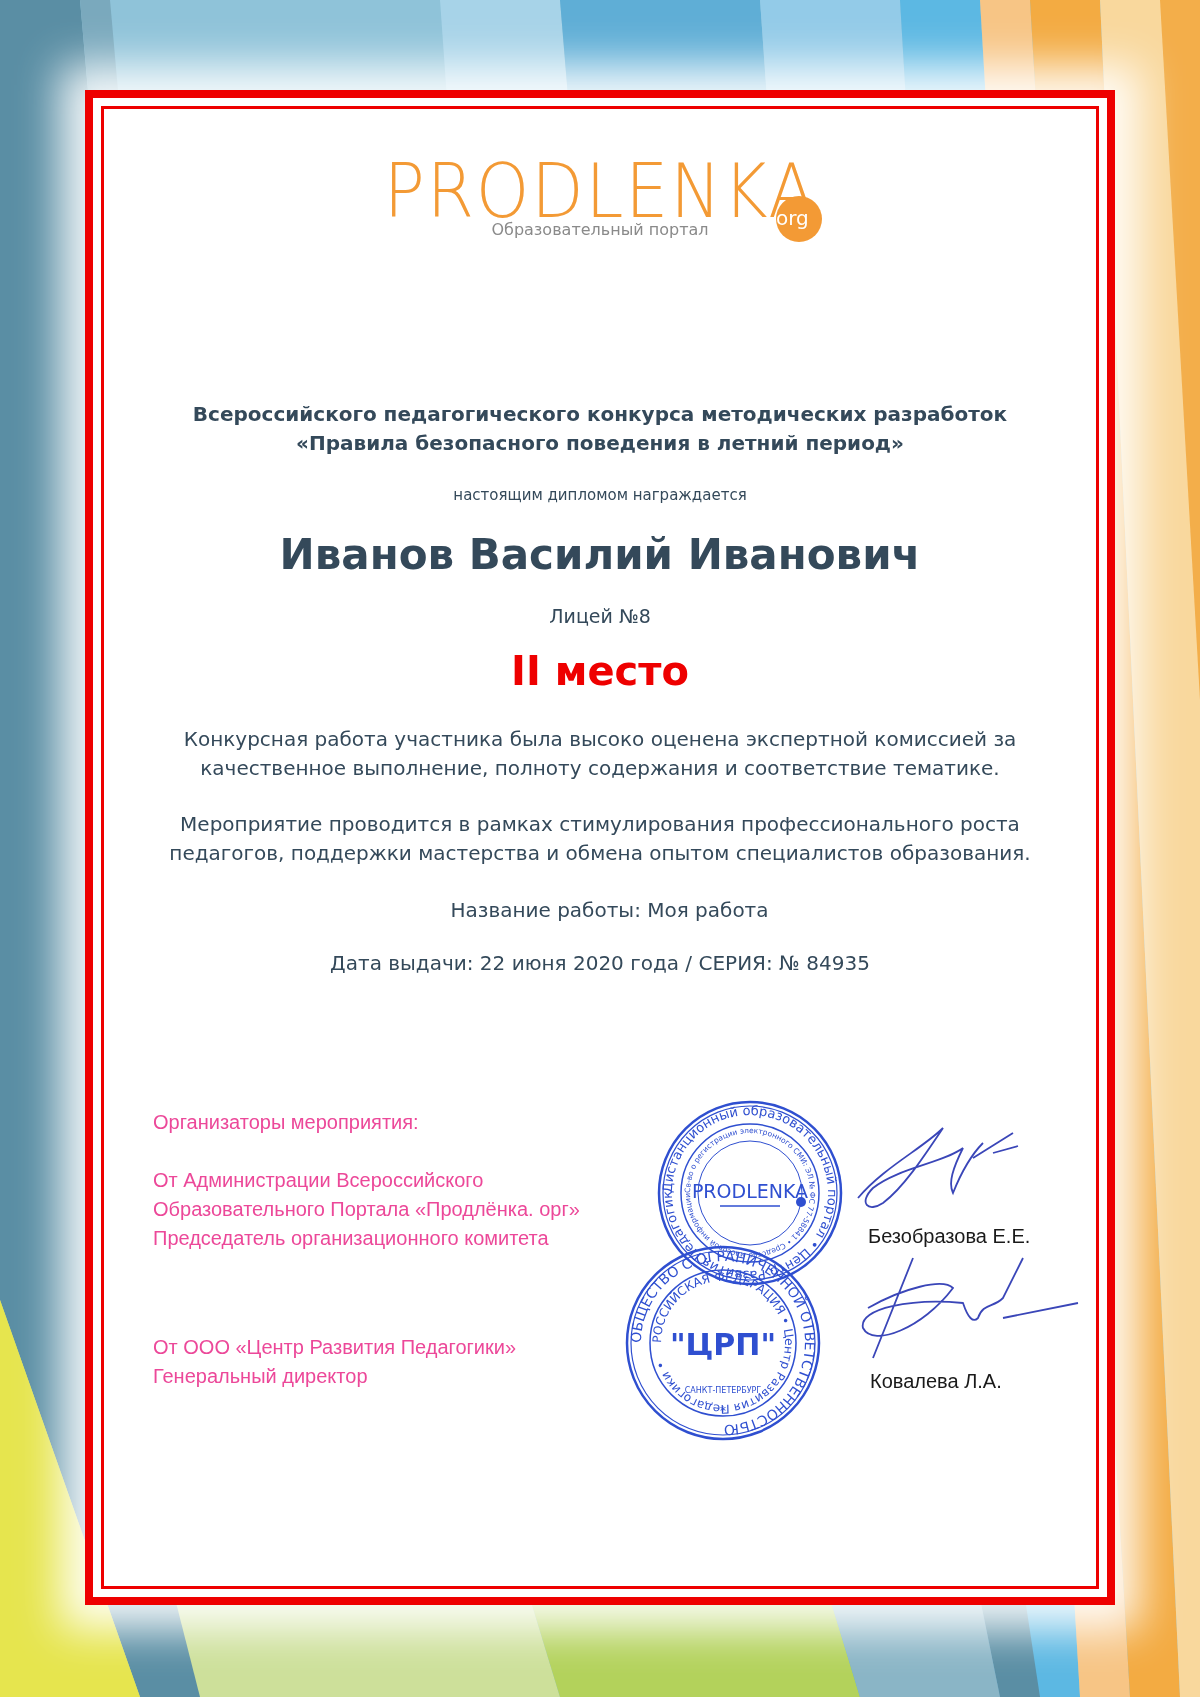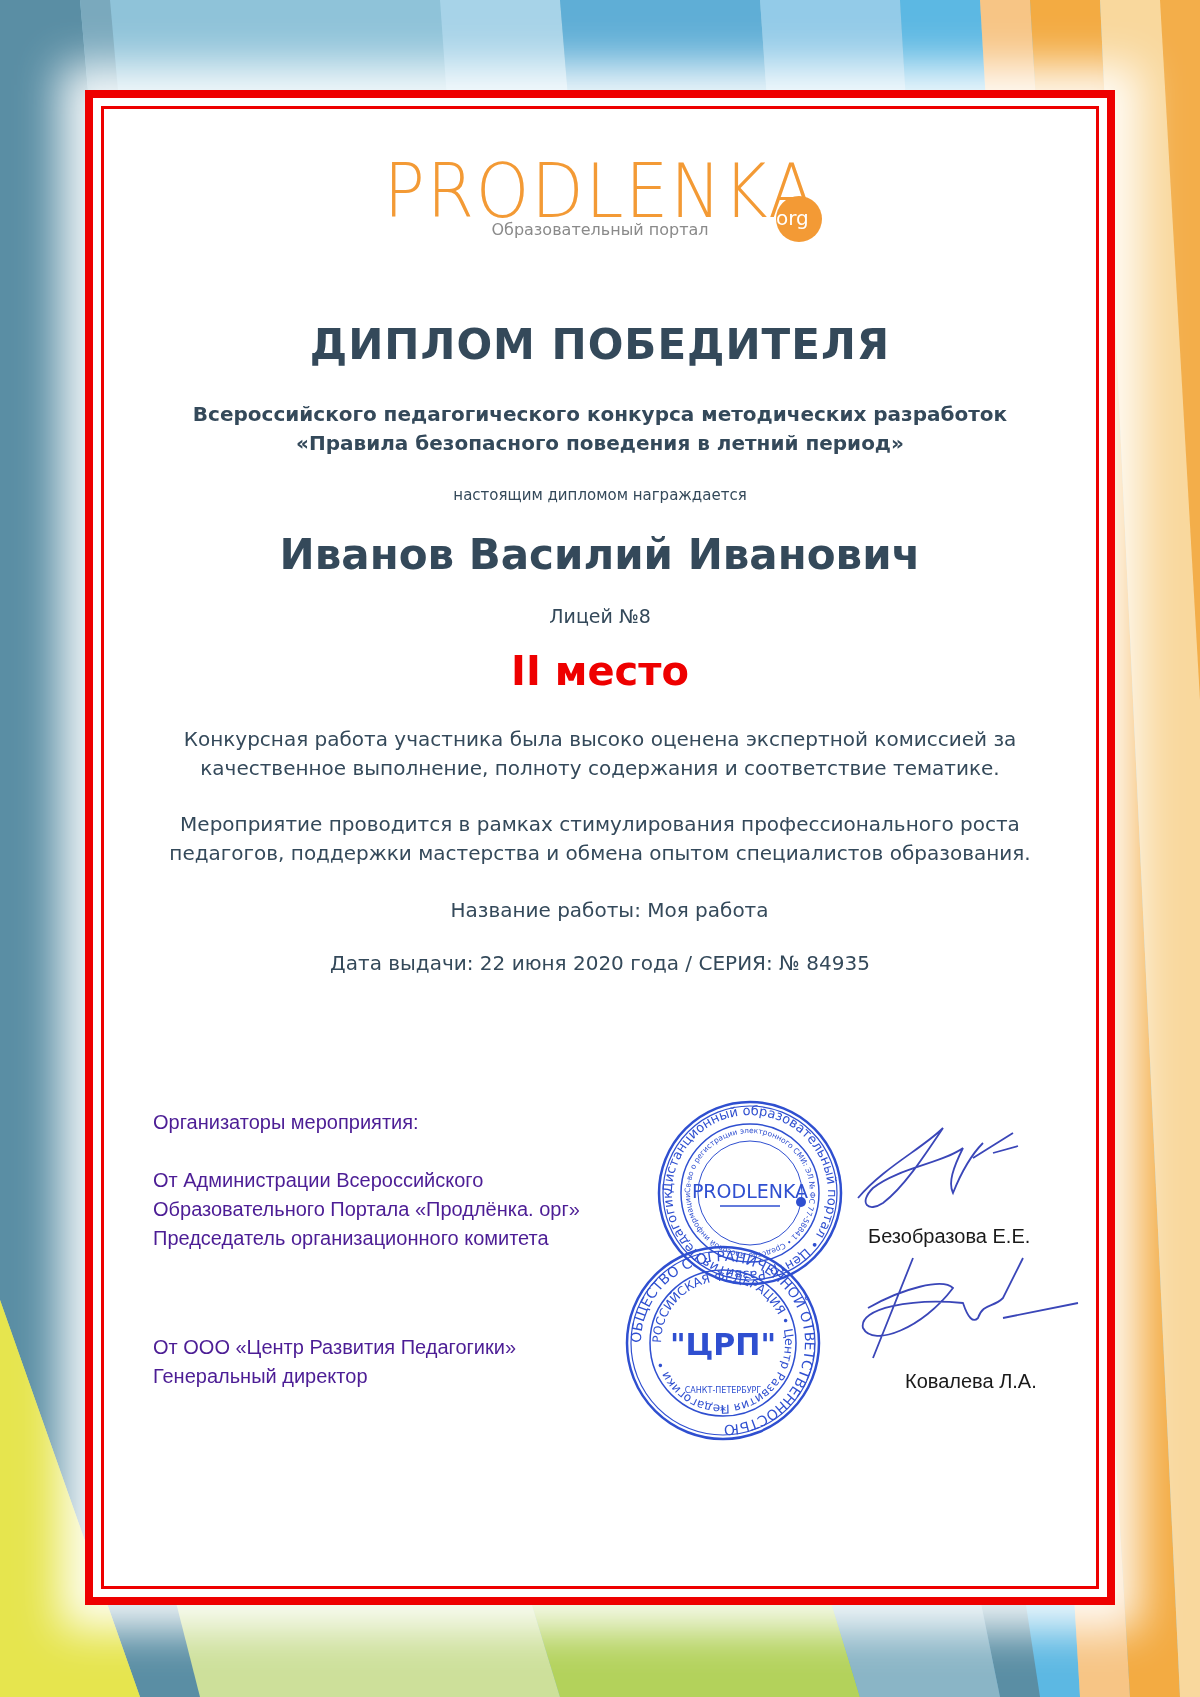--- a/index.html
+++ b/index.html
@@ -15,21 +15,21 @@
   .title { top:222px; font-size:42px; font-weight:bold; letter-spacing:1px; }
   .subtitle { top:302px; font-size:20px; font-weight:bold; line-height:29px; }
   .awarded { top:388px; font-size:15px; }
   .name { top:432px; font-size:42px; font-weight:bold; }
   .school { top:507px; font-size:19px; }
   .place { top:550px; font-size:40px; font-weight:bold; color:#ee0000; }
   .p1 { top:627px; font-size:20px; line-height:29px; }
   .p2 { top:712px; font-size:20px; line-height:29px; }
   .work { top:800px; font-size:20px;margin-left:19px; }
   .date { top:853px; font-size:20px; }
-  .org { position:absolute; left:60px; font-family:"Liberation Sans", sans-serif; font-size:20px; color:#4c1d95; line-height:29px; }
+  .org { position:absolute; left:60px; font-family:"Liberation Sans", sans-serif; font-size:20px; color:#ec4899; line-height:29px; }
   .signer { position:absolute; font-family:"Liberation Sans", sans-serif; font-size:20px; color:#1a1a1a; }
   .stamp { position:absolute; }
 </style>
 </head>
 <body>
 
 <svg class="bg" width="1200" height="1697" viewBox="0 0 1200 1697">
   <rect width="1200" height="1697" fill="#8fc3d9"></rect>
   <polygon points="0,0 80,0 230,1697 0,1697" fill="#5a8ea4"></polygon>
   <polygon points="80,0 110,0 260,1697 230,1697" fill="#7aa9bd"></polygon>
@@ -51,21 +51,20 @@
 
 <div class="frame">
   <div class="inner-line"></div>
 
   <div class="logo">
     <span class="logo-word">PRODLENKA</span>
   </div>
   <div class="org-badge">org</div>
   <div class="logo-sub">Образовательный портал</div>
 
-  <div class="c title">ДИПЛОМ ПОБЕДИТЕЛЯ</div>
   <div class="c subtitle">
     <div>Всероссийского педагогического конкурса методических разработок</div>
     <div>«Правила безопасного поведения в летний период»</div>
   </div>
   <div class="c awarded">настоящим дипломом награждается</div>
   <div class="c name">Иванов Василий Иванович</div>
   <div class="c school">Лицей №8</div>
   <div class="c place">II место</div>
   <div class="c p1">
     <div>Конкурсная работа участника была высоко оценена экспертной комиссией за</div>
@@ -82,21 +81,21 @@
   <div class="org" style="top:1068px;">
     <div>От Администрации Всероссийского</div>
     <div>Образовательного Портала «Продлёнка. орг»</div>
     <div>Председатель организационного комитета</div>
   </div>
   <div class="org" style="top:1235px;">
     <div>От ООО «Центр Развития Педагогики»</div>
     <div>Генеральный директор</div>
   </div>
   <div class="signer" style="left:775px;top:1127px;">Безобразова Е.Е.</div>
-  <div class="signer" style="left:777px;top:1272px;margin-left:35px;">Ковалева Л.А.</div>
+  <div class="signer" style="left:777px;top:1272px;">Ковалева Л.А.</div>
 
   <svg class="stamp" style="left:562px;top:1000px;" width="190" height="190" viewBox="0 0 190 190">
     <defs>
       <path id="s1o" d="M95,95 m-78,0 a78,78 0 1,1 156,0 a78,78 0 1,1 -156,0"></path>
       <path id="s1i" d="M95,95 m-60,0 a60,60 0 1,1 120,0 a60,60 0 1,1 -120,0"></path>
     </defs>
     <g fill="none" stroke="#2f4fd0">
       <circle cx="95" cy="95" r="91" stroke-width="2.5"></circle>
       <circle cx="95" cy="95" r="87" stroke-width="1.2"></circle>
       <circle cx="95" cy="95" r="69" stroke-width="1.5"></circle>

